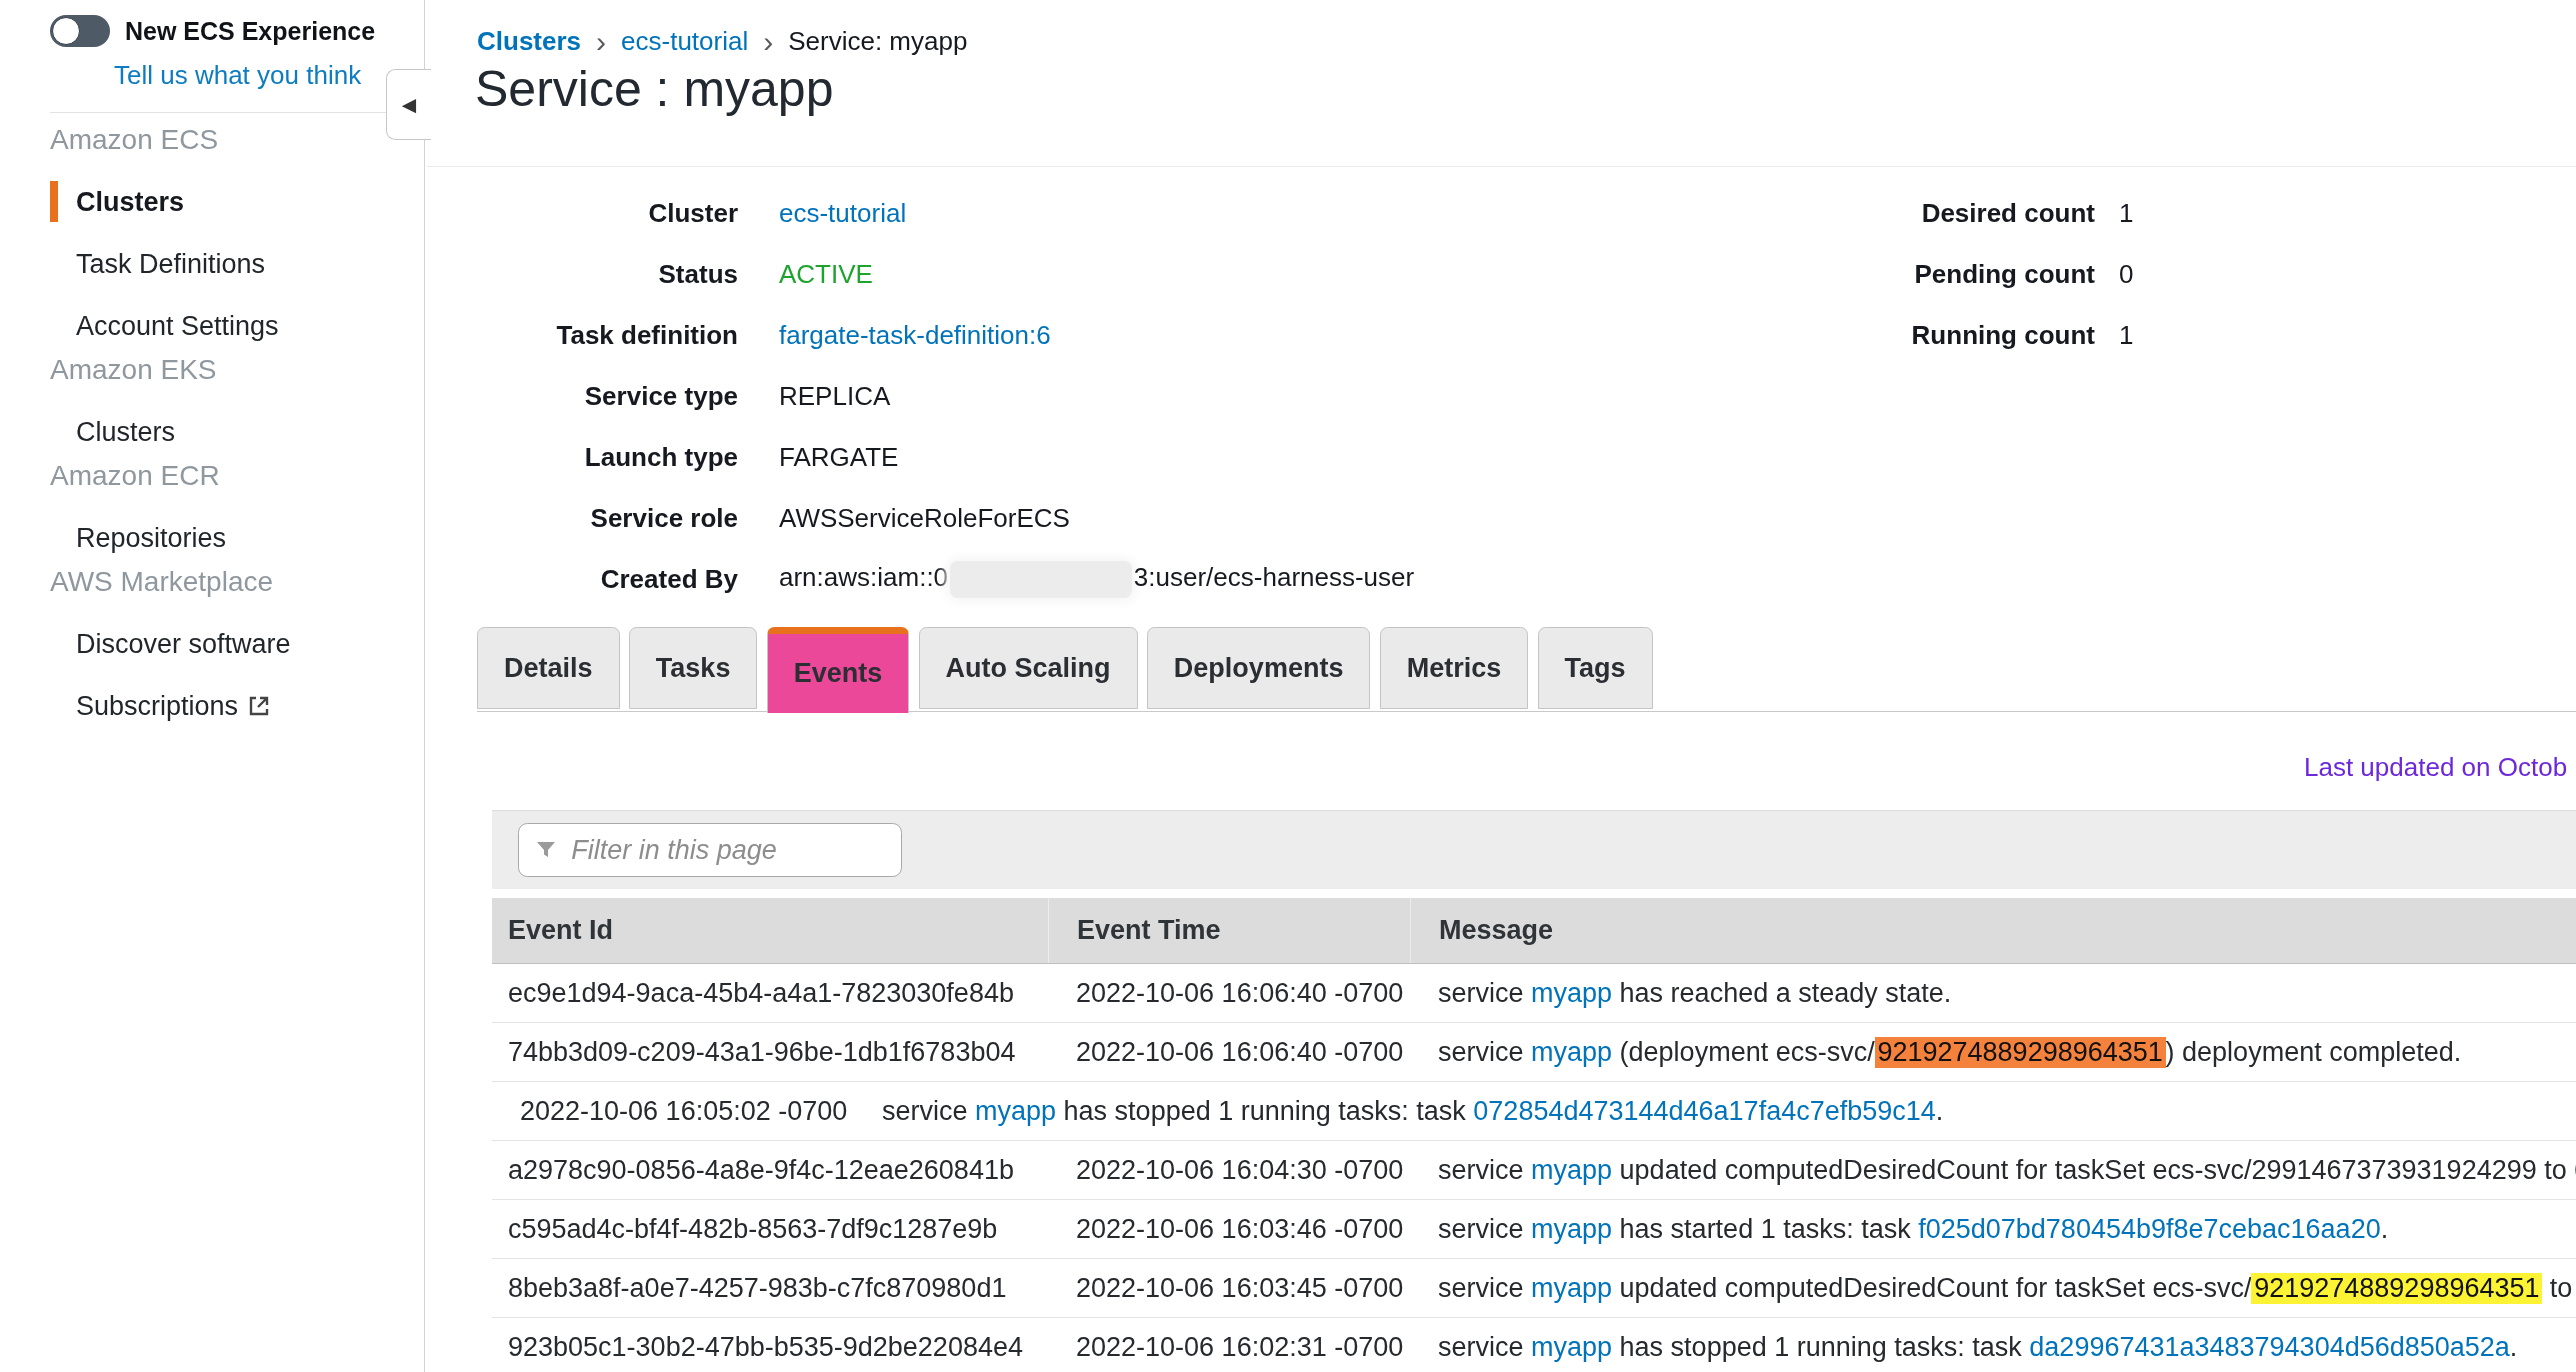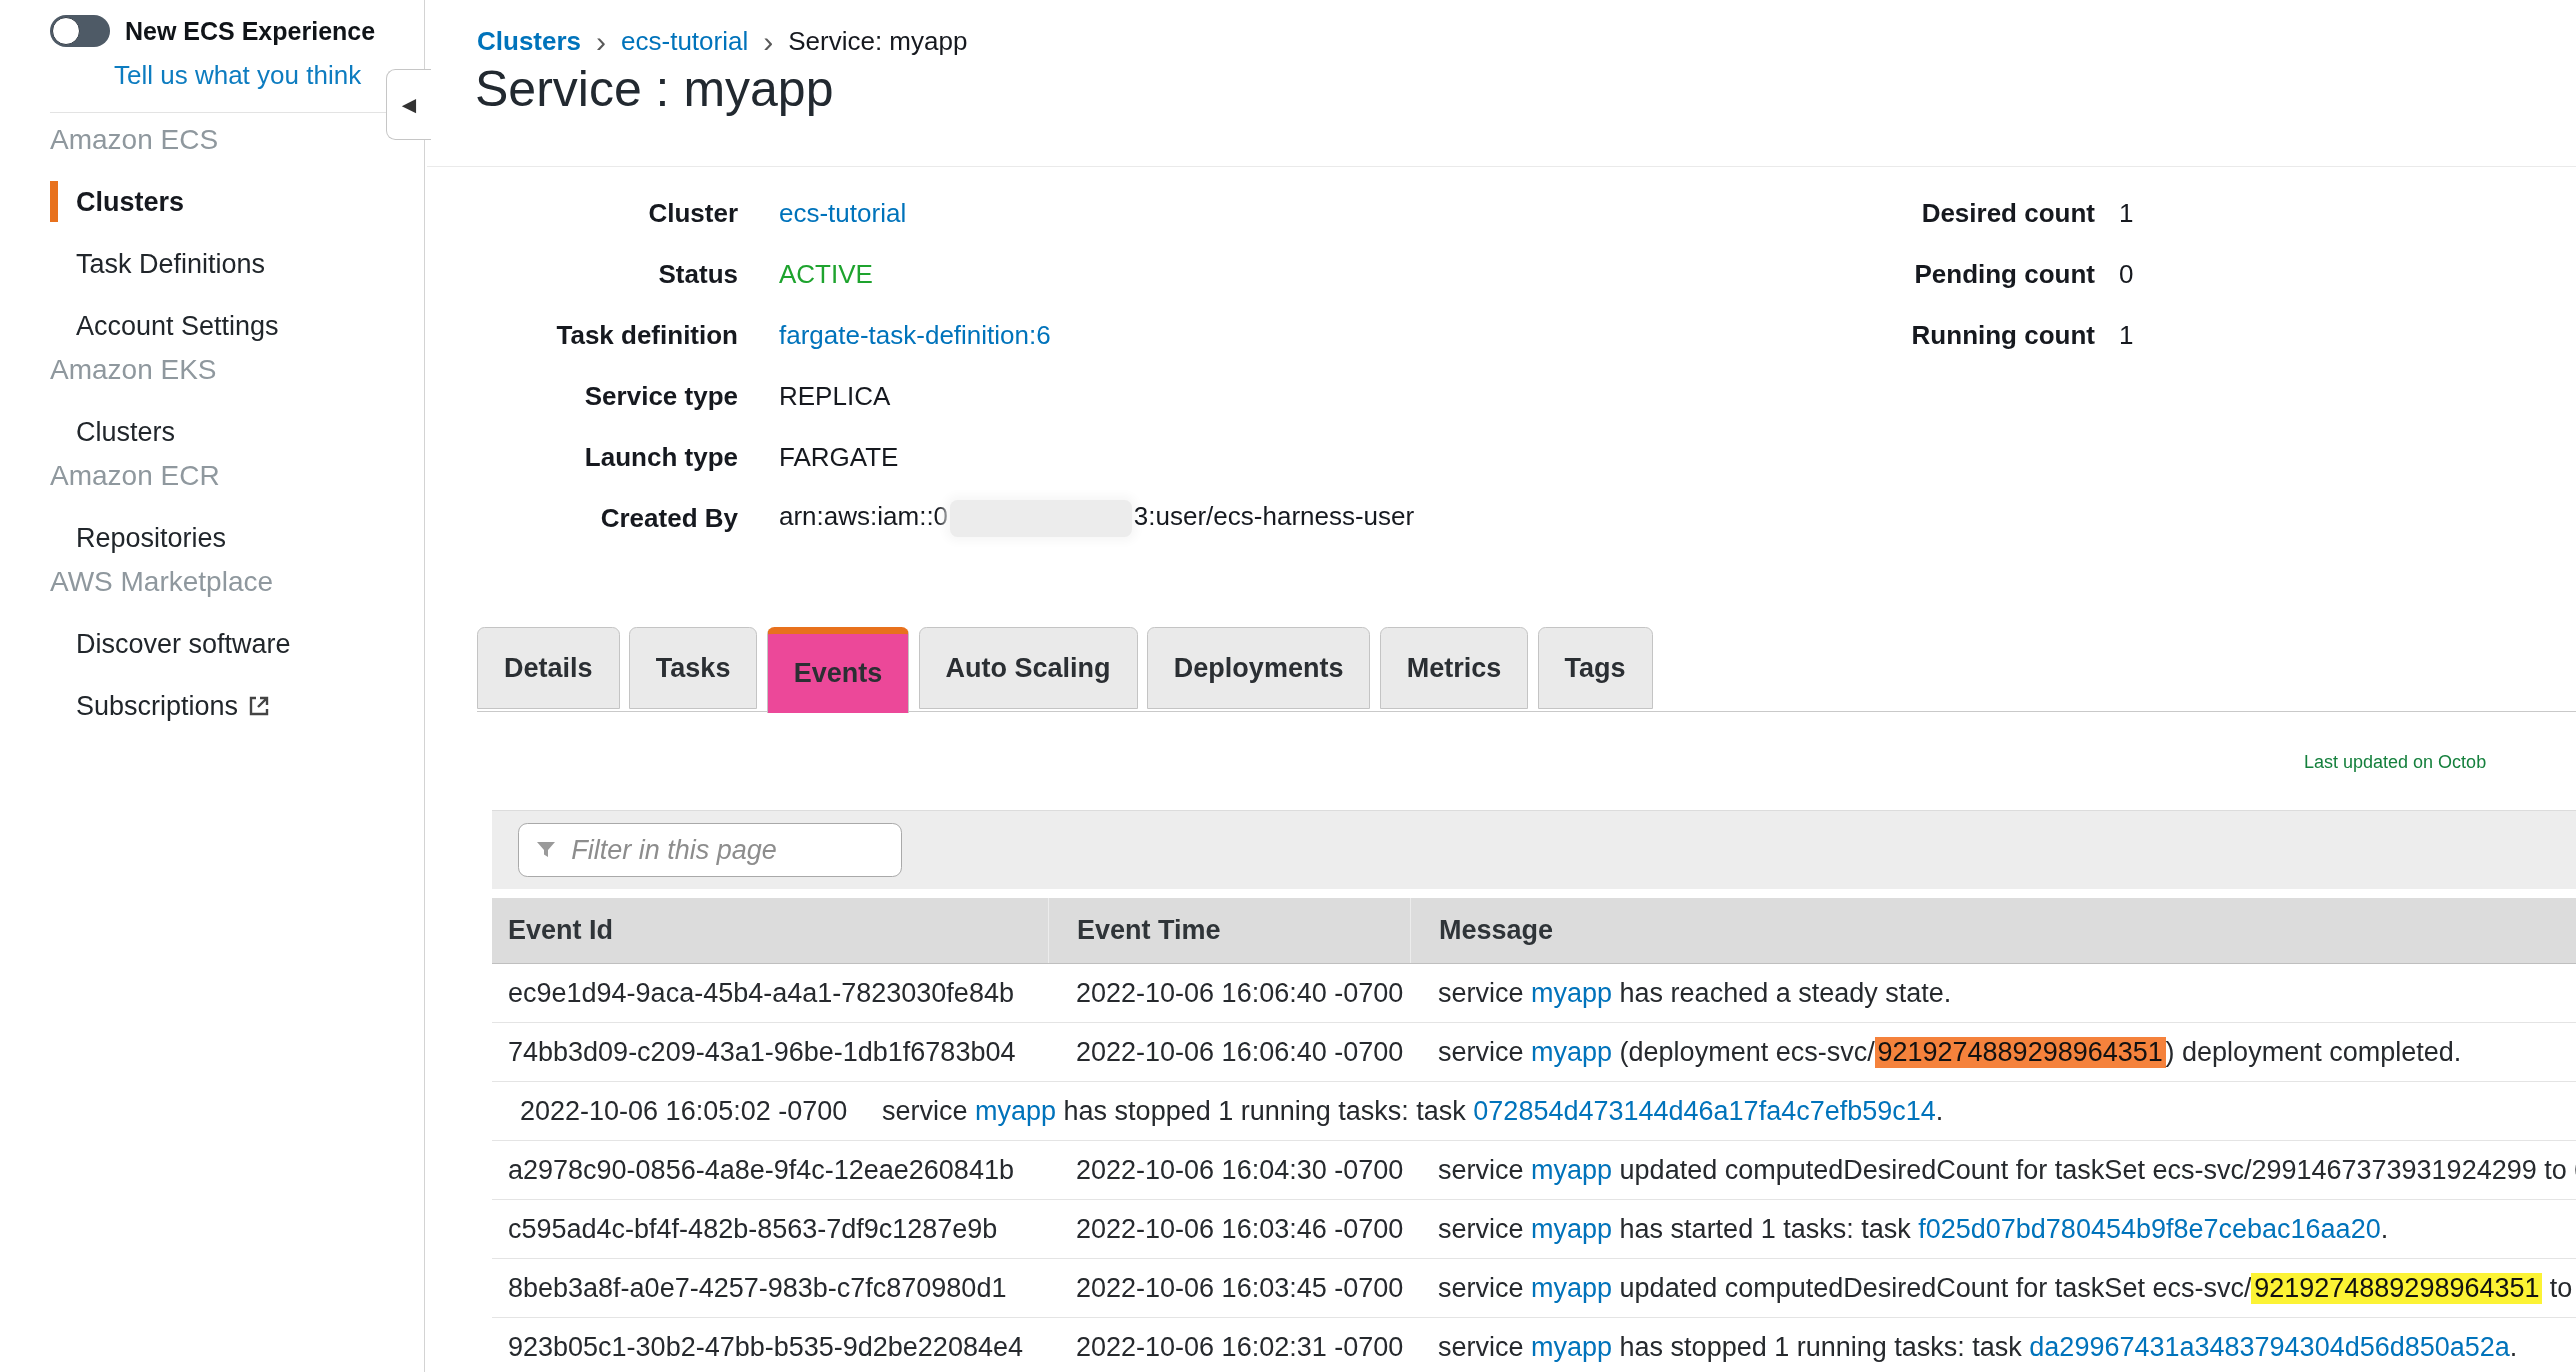--- a/index.html
+++ b/index.html
@@ -43,21 +43,21 @@
   .count-row{display:flex;height:61px;align-items:center;}
   .count-label{width:461px;text-align:right;font-weight:bold;font-size:26px;color:#16191f;flex:0 0 auto;}
   .count-value{margin-left:24px;font-size:26px;color:#16191f;}
 
   
   .tabs{position:absolute;left:50px;top:627px;right:0;height:84px;display:flex;gap:9.3px;align-items:flex-start;border-bottom:1.9px solid #c9c9c9;box-sizing:content-box;}
   .tab{box-sizing:border-box;height:82px;padding:0 26px;background:#eaeaea;border:1.9px solid #c4c4c4;border-radius:7.5px 7.5px 0 0;display:flex;align-items:center;font-size:27px;font-weight:bold;color:#2b2f33;cursor:pointer;}
   .tab.active{height:86px;background:#ec4899;border-top:7.5px solid #e8711d;border-bottom:none;position:relative;z-index:2;}
 
   
-  .last-updated{position:absolute;top:752px;left:1877px;font-size:18px;color:#15803d;white-space:nowrap;}
+  .last-updated{position:absolute;top:752px;left:1877px;font-size:26px;color:#6d28d9;white-space:nowrap;}
   .events-table{position:absolute;left:65px;top:810px;width:2084px;}
   .toolbar{height:79px;background:#ededed;border-top:1.9px solid #dcdcdc;display:flex;align-items:center;padding-left:26px;box-sizing:border-box;margin-bottom:9.3px;}
   .filter-box{width:384px;height:54px;background:#fff;border:1.9px solid #a9a9a9;border-radius:9.3px;display:flex;align-items:center;padding-left:15px;box-sizing:border-box;gap:11.2px;}
   .filter-input{border:none;outline:none;font-size:27px;font-style:italic;color:#555;width:308px;background:transparent;font-family:"Liberation Sans",sans-serif;}
   .filter-input::placeholder{color:#8d8d8d;font-style:italic;}
   .thead{height:65px;background:#dcdcdc;border-bottom:1.9px solid #bfbfbf;display:flex;align-items:center;font-weight:bold;font-size:27px;color:#2f3438;}
   .col-id{width:556px;padding-left:16px;box-sizing:border-box;flex:0 0 auto;white-space:nowrap;overflow:hidden;}
   .col-time{width:362px;padding-left:28px;box-sizing:border-box;flex:0 0 auto;white-space:nowrap;overflow:hidden;}
   .col-msg{flex:1;padding-left:28px;box-sizing:border-box;white-space:nowrap;overflow:hidden;}
   .thead .col-time,.thead .col-msg{border-left:1.9px solid #ececec;align-self:stretch;display:flex;align-items:center;}
@@ -125,20 +125,24 @@
         </div>
         <div class="field-row">
           <div class="field-label">Service type</div>
           <div class="field-value">REPLICA</div>
         </div>
         <div class="field-row">
           <div class="field-label">Launch type</div>
           <div class="field-value">FARGATE</div>
         </div>
         <div class="field-row">
+          <div class="field-label">Service role</div>
+          <div class="field-value">AWSServiceRoleForECS</div>
+        </div>
+        <div class="field-row">
           <div class="field-label">Created By</div>
           <div class="field-value"><span>arn:aws:iam::0</span><span class="redact-box"></span><span>3:user/ecs-harness-user</span></div>
         </div>
       </div>
     <div class="counts" id="counts">
         <div class="count-row">
           <div class="count-label">Desired count</div>
           <div class="count-value">1</div>
         </div>
         <div class="count-row">

